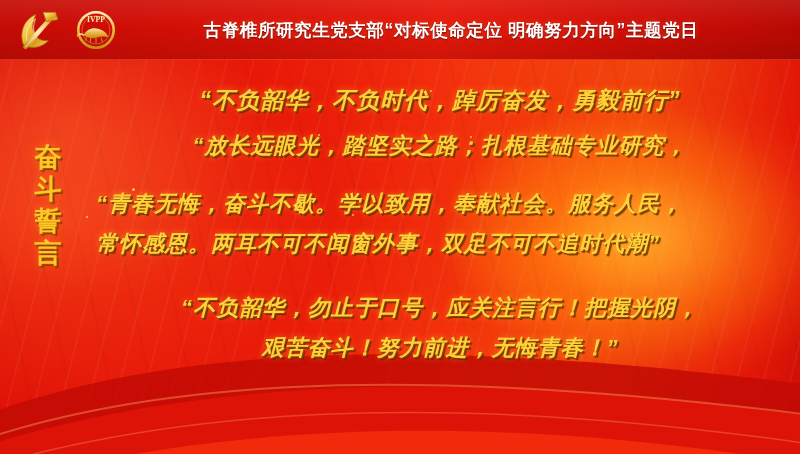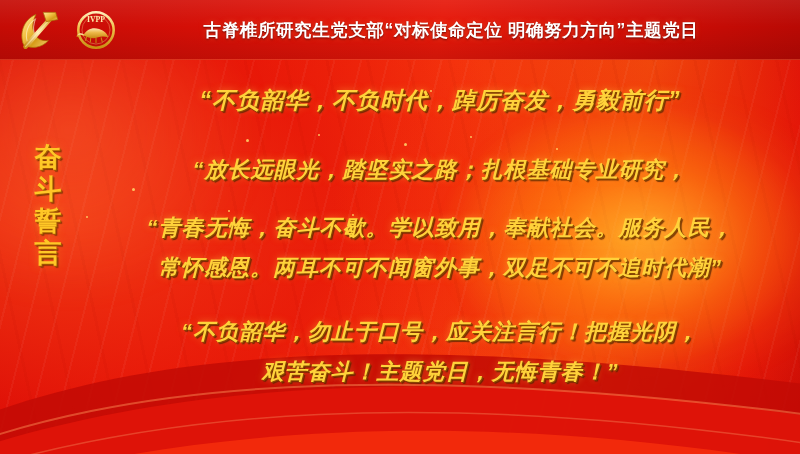--- a/index.html
+++ b/index.html
@@ -93,24 +93,24 @@
     font-style:italic;
     white-space:nowrap;
     text-shadow:
       1px 1px 0 #8a4a00,
       2px 2px 1px rgba(90,35,0,.8),
       0 0 7px rgba(255,190,60,.55);
     letter-spacing:1px;
   }
   .s1 .line{font-size:23px;line-height:40px;text-align:center;}
   .s2 .line{font-size:22px;line-height:40px;text-align:center;}
-  .s3 .line{font-size:22px;line-height:40px;text-align:center;}
+  .s3 .line{font-size:22px;line-height:40px;text-align:left;}
   .s4 .line{font-size:22px;line-height:40px;text-align:center;}
   .s1{margin-top:14px;}
-  .s2{margin-top:28px;}
+  .s2{margin-top:4px;}
   .s3{margin-top:16px;}
   .s4{margin-top:22px;}
 </style>
 </head>
 <body>
 
 <div id="poster">
 
   <div class="bg-base"></div>
   <div class="bg-silk"></div>
@@ -210,18 +210,18 @@
       <div class="line">“放长远眼光，踏坚实之路；扎根基础专业研究，</div>
     </div>
 
     <div class="stanza s3">
       <div class="line">“青春无悔，奋斗不歇。学以致用，奉献社会。服务人民，</div>
       <div class="line">常怀感恩。两耳不可不闻窗外事，双足不可不追时代潮”</div>
     </div>
 
     <div class="stanza s4">
       <div class="line">“不负韶华，勿止于口号，应关注言行！把握光阴，</div>
-      <div class="line">艰苦奋斗！主题党日，无悔青春！”</div>
+      <div class="line">艰苦奋斗！努力前进，无悔青春！”</div>
     </div>
 
   </div>
 
 </div>
 
 </body></html>

